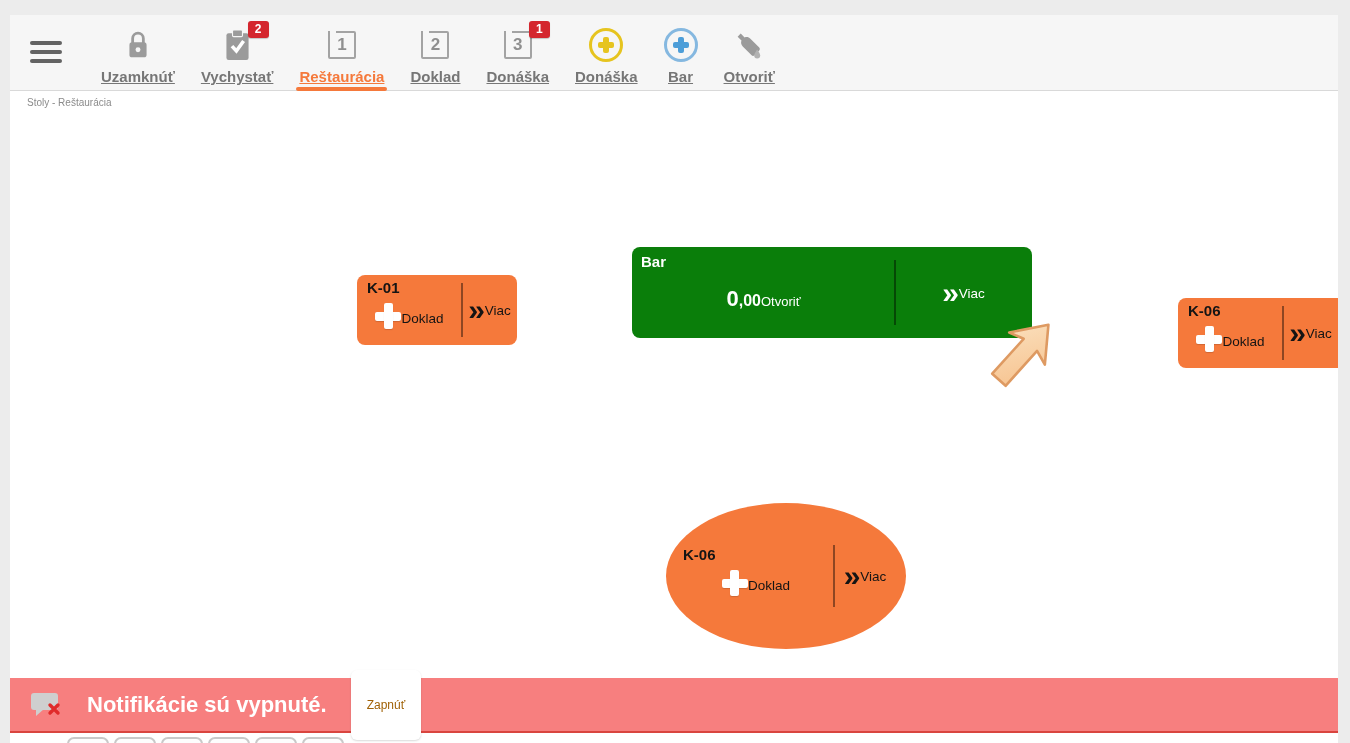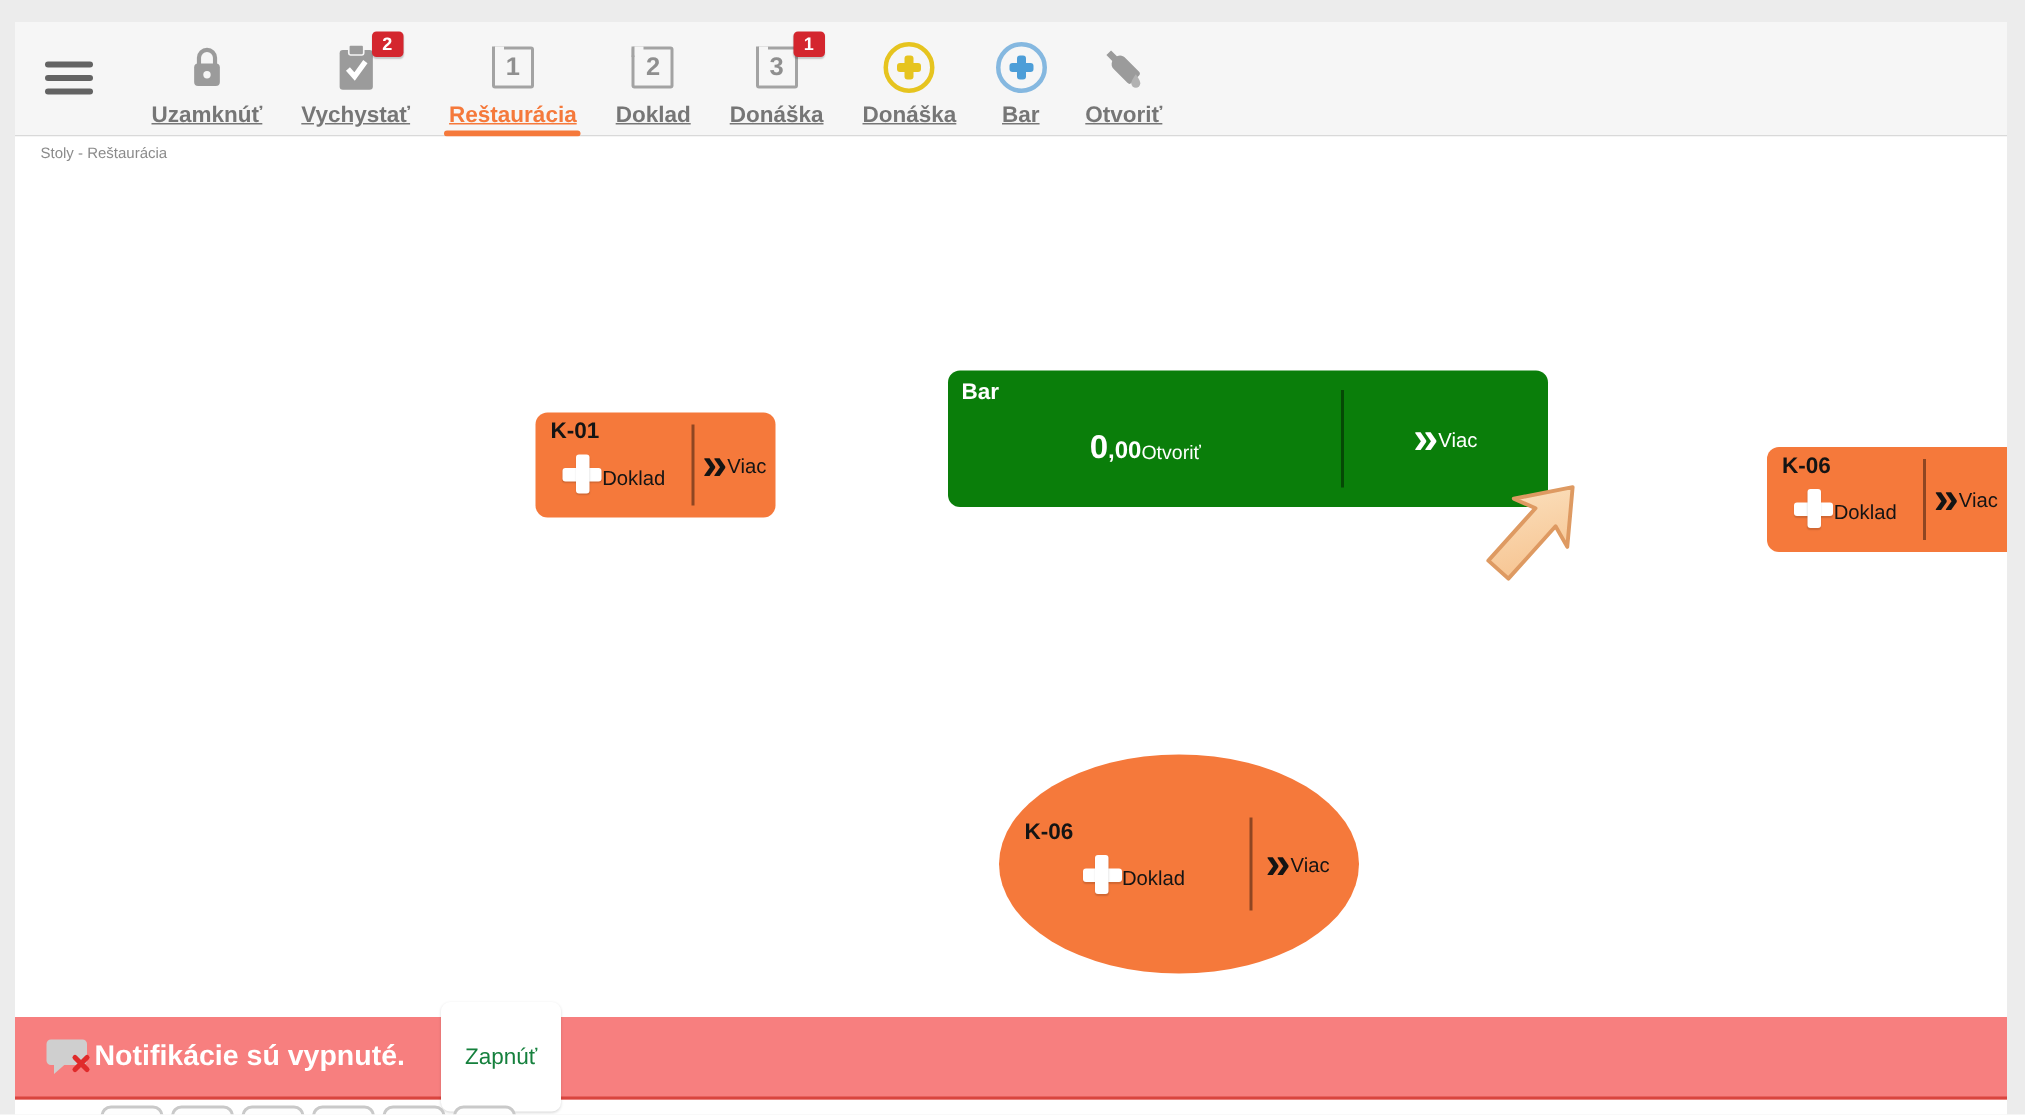--- a/index.html
+++ b/index.html
@@ -79,23 +79,23 @@
   
   .cursor{position:absolute;left:983px;top:222px;width:60px;height:80px;
     transform:rotate(42deg);z-index:5;pointer-events:none;}
 
   
   .notifbar{
     position:absolute;left:0;right:0;top:587px;height:53px;background:#f77f7f;
     border-bottom:2px solid #d9453f;display:flex;align-items:center;
   }
   .notif-icon{margin-left:20px;width:33px;height:28px;}
-  .notif-msg{color:#fff;font-size:19px;font-weight:bold;margin-left:0;}
+  .notif-msg{color:#fff;font-size:22px;font-weight:bold;margin-left:24px;}
   .notif-btn{
-    margin-left:24px;background:#fff;color:#15803d;font-size:15px;
+    margin-left:24px;background:#fff;color:#a16207;font-size:12px;
     border:none;border-radius:6px;padding:28px 16px;cursor:pointer;
     font-family:inherit;box-shadow:0 1px 2px rgba(0,0,0,.15);
   }
 
   
   .cutbtn{
     position:absolute;top:646px;width:38px;height:30px;background:#fdfdfd;
     border:2px solid #c9c9c9;border-radius:7px;cursor:pointer;
   }
 </style>

